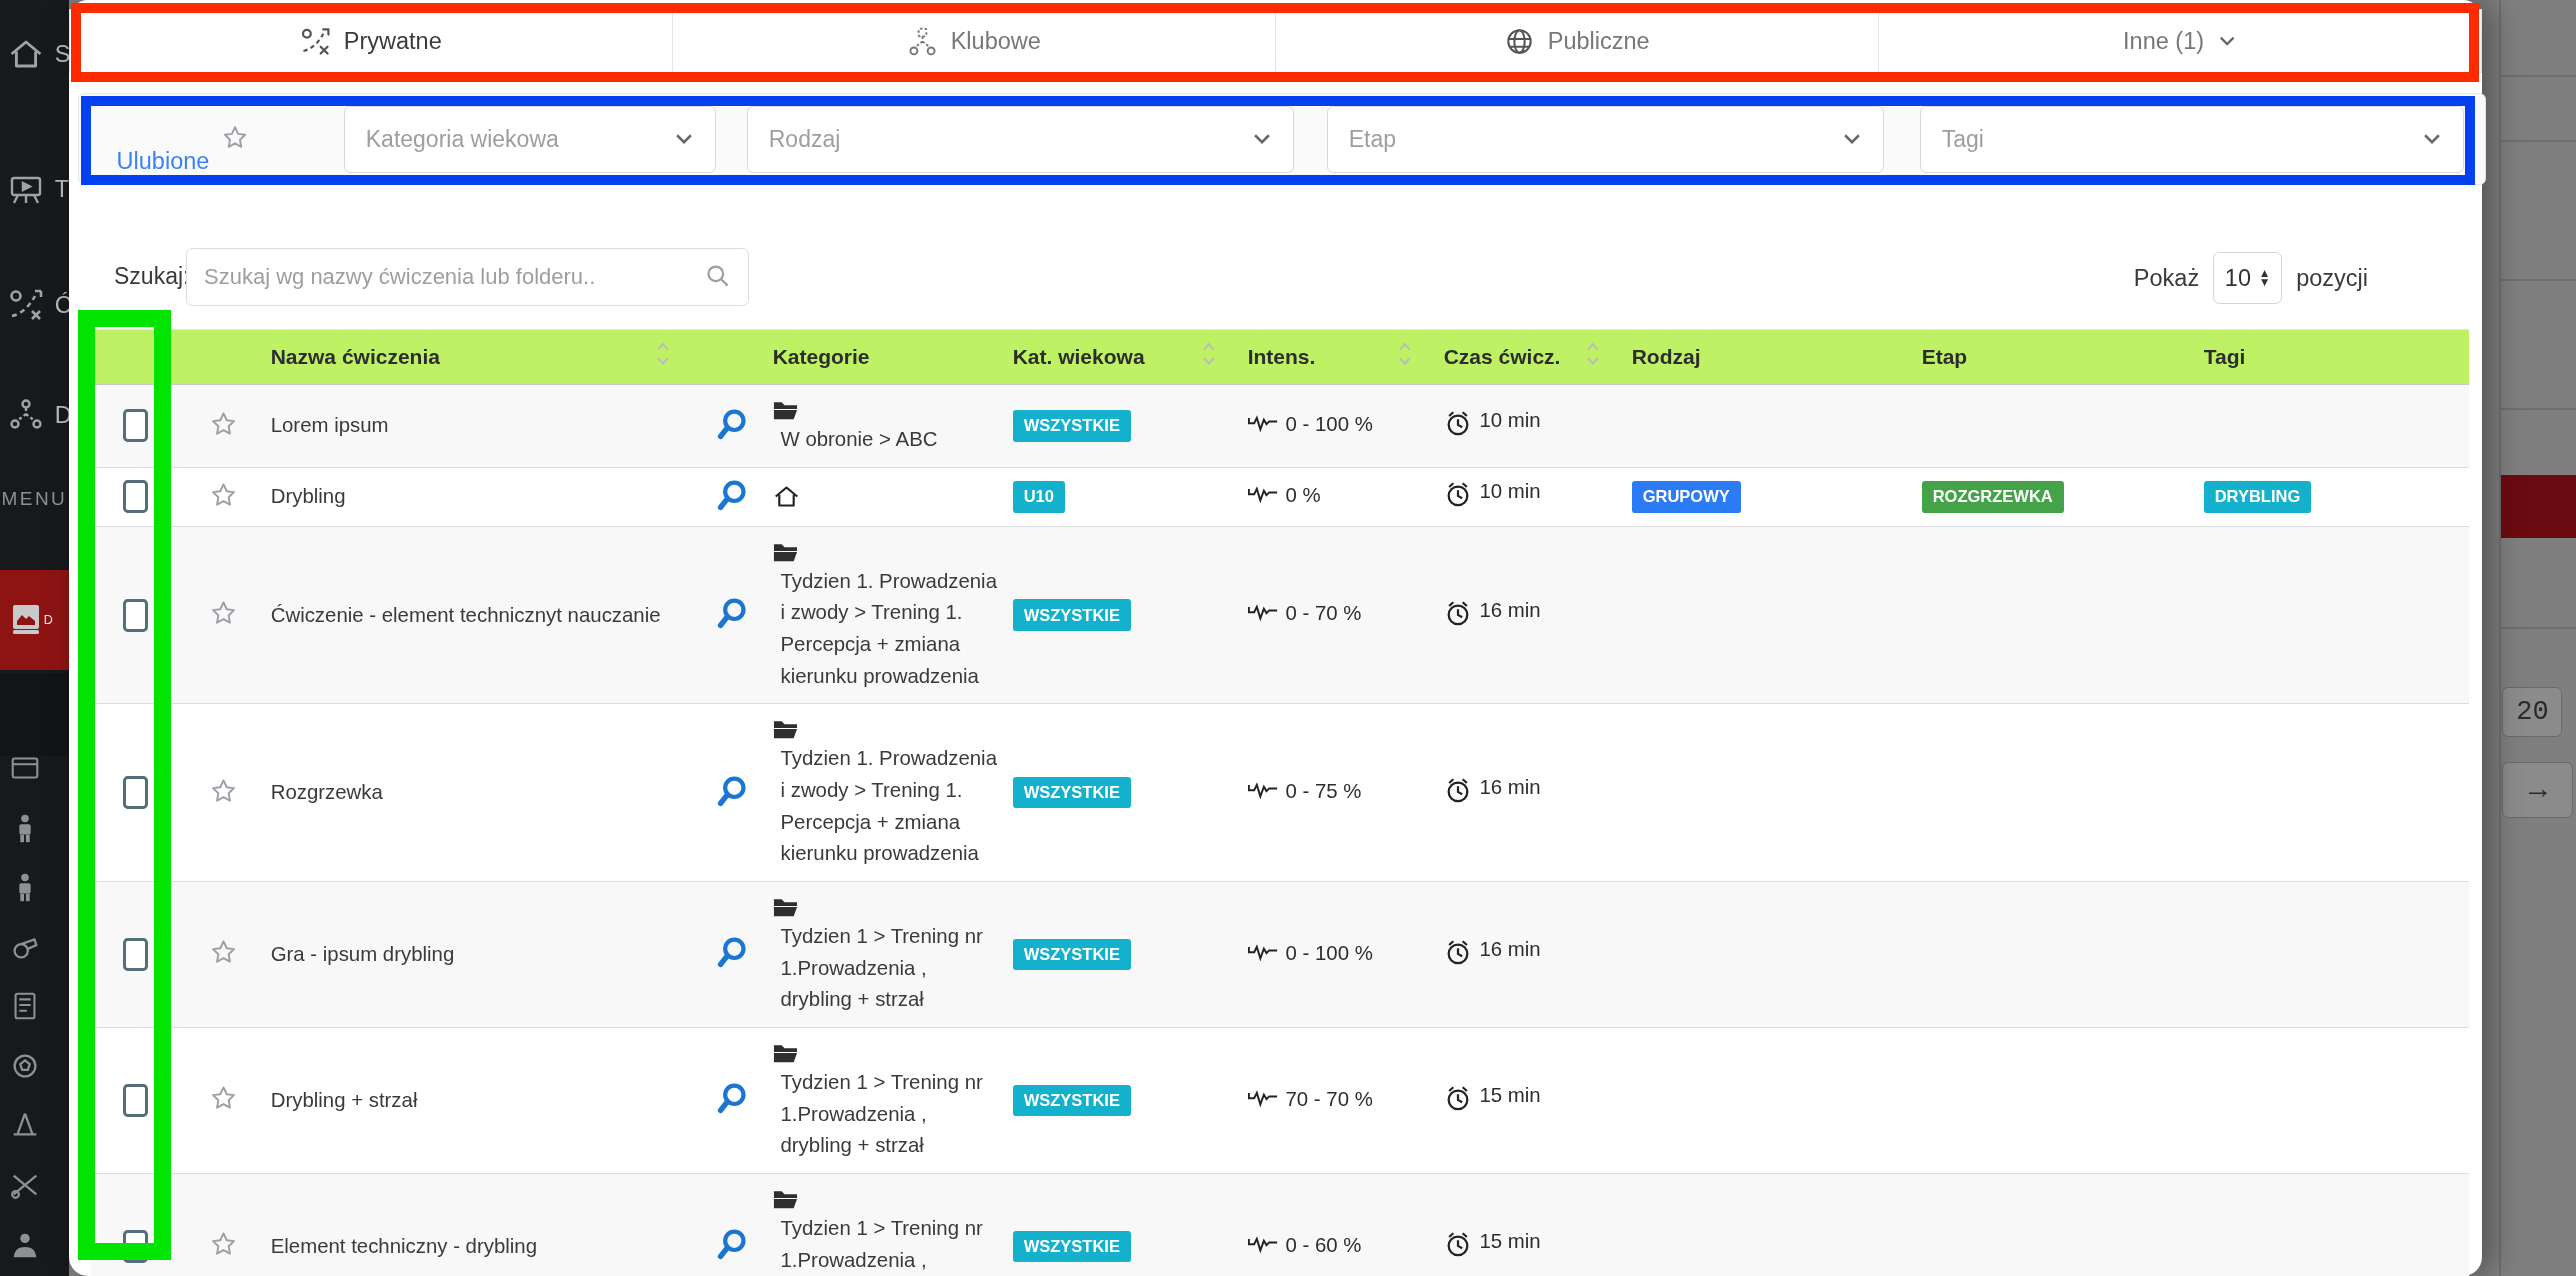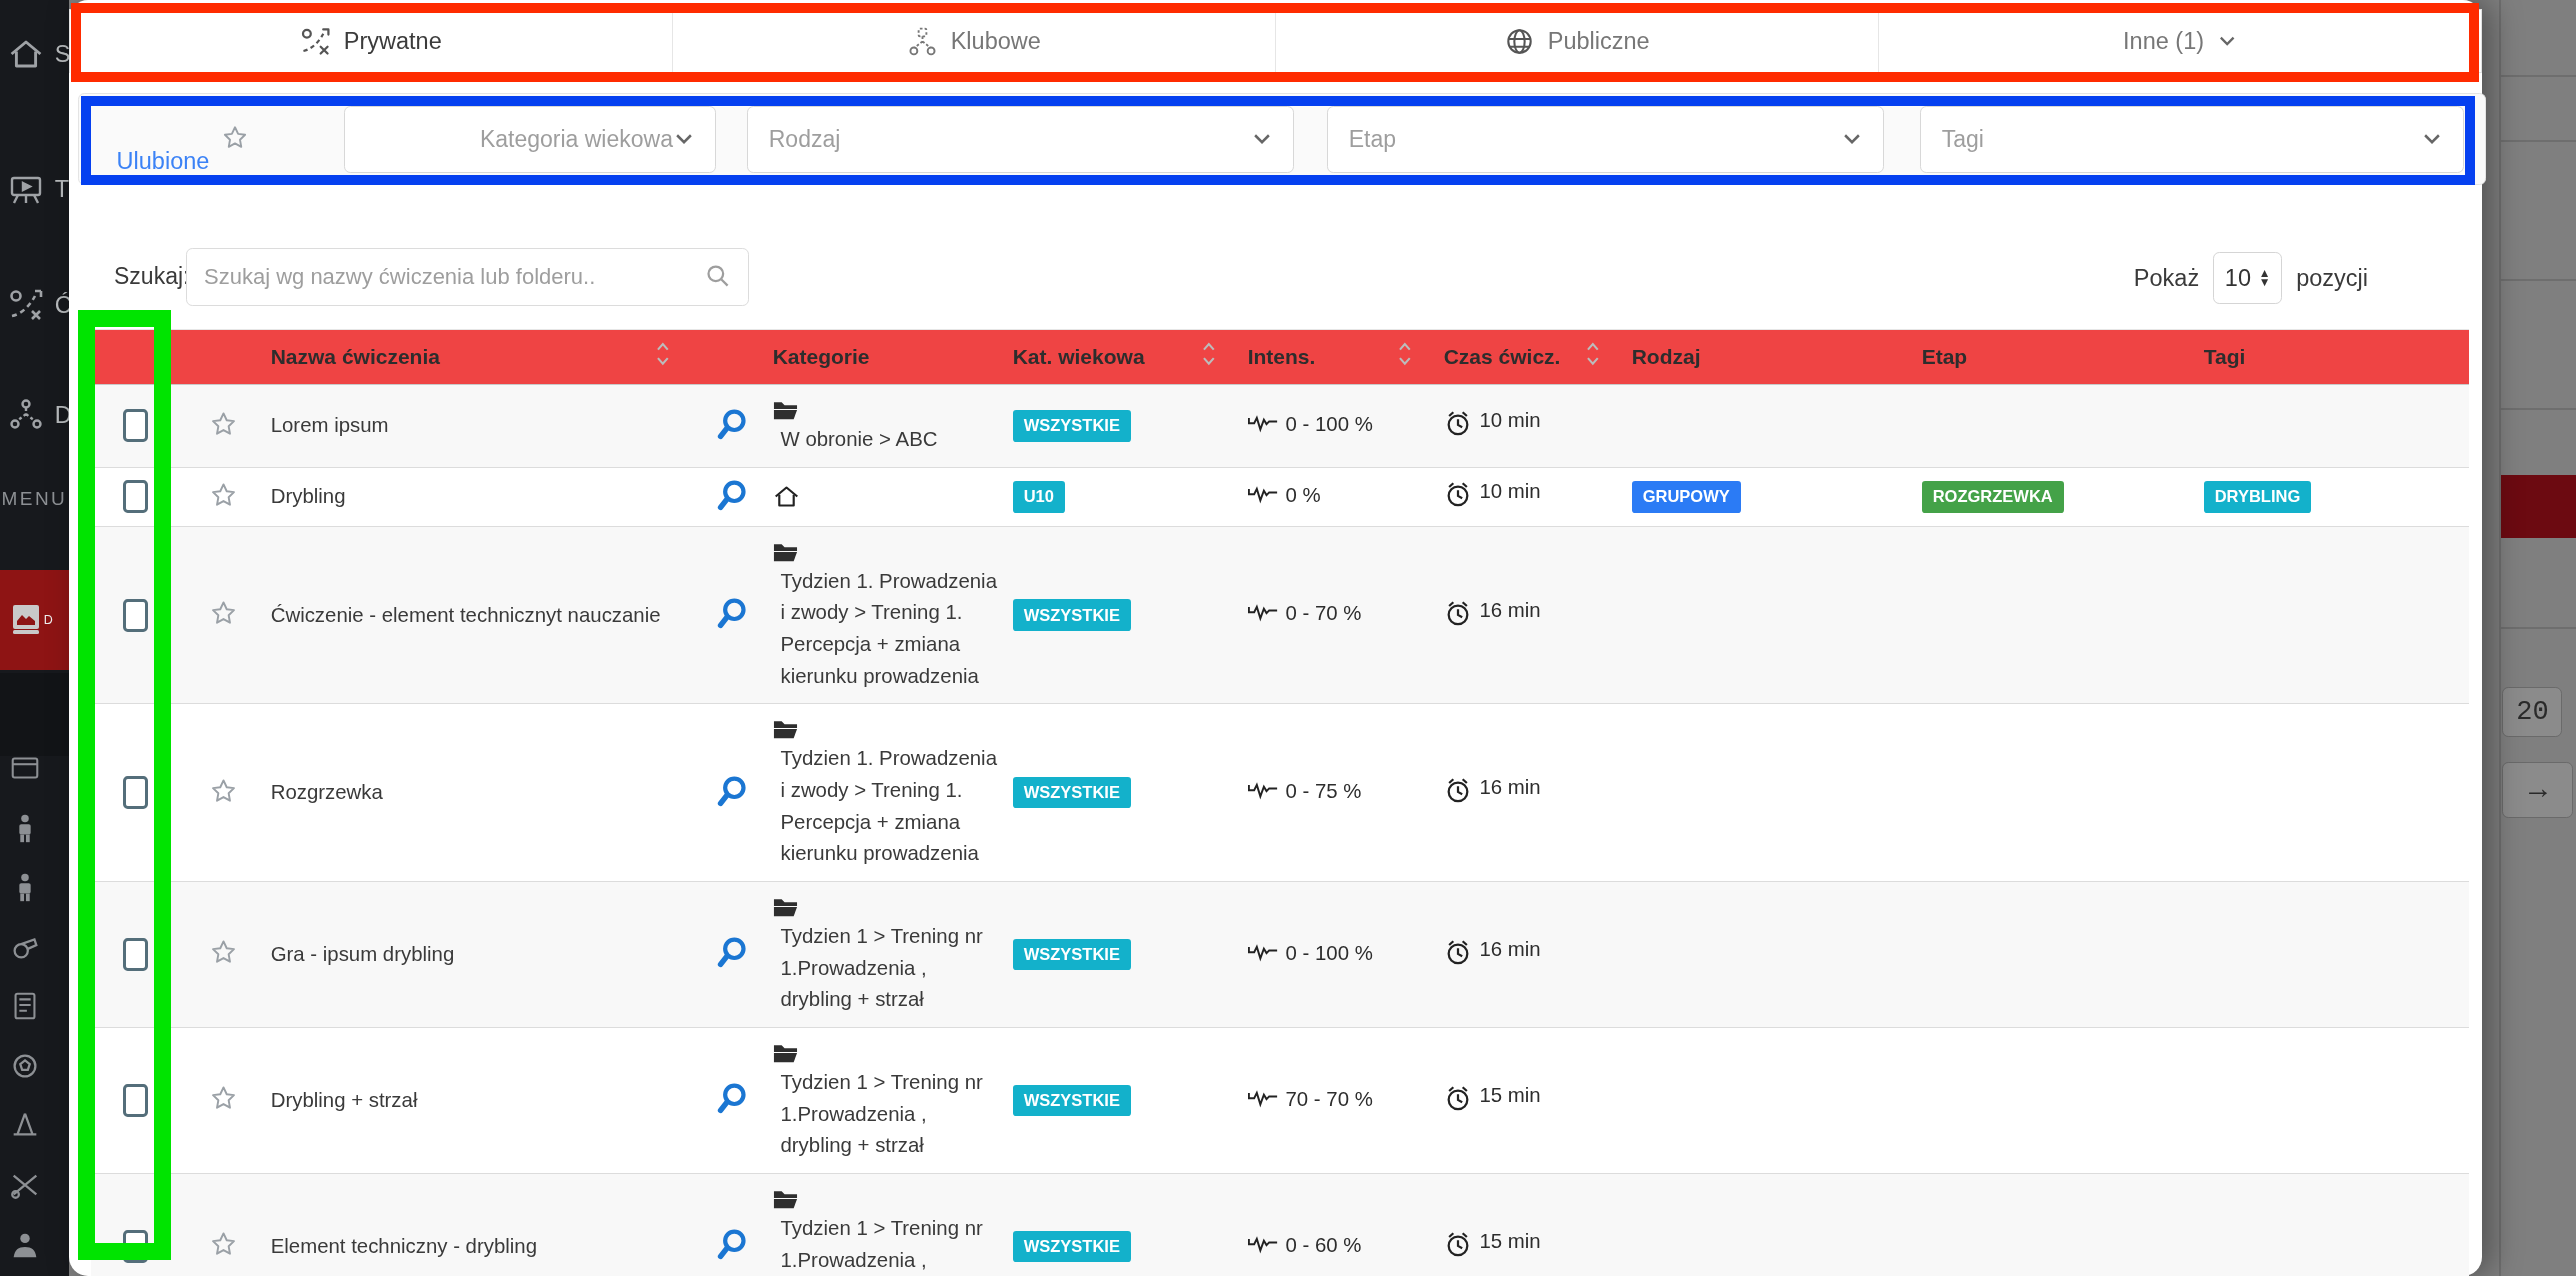--- a/index.html
+++ b/index.html
@@ -33,42 +33,42 @@
   .tab .tab-ic{width:31px;height:31px;}
 
   
   #filtercard{position:absolute;left:8.6px;top:93px;width:2408px;height:92px;background:#fafafa;
     border:0.8px solid #e4e4e4;border-radius:6.3px;display:flex;align-items:center;}
   #fav-wrap{display:flex;align-items:center;gap:11px;margin-left:38px;}
   #fav-label{font-size:23.5px;color:#3b82f6;margin-top:44px;}
   .fselect{height:67px;background:#fff;border:0.8px solid #d8d8d8;border-radius:6.3px;
     display:flex;align-items:center;justify-content:space-between;padding:0 20.4px;cursor:pointer;}
   .fselect .ph{font-size:23px;color:#9e9e9e;}
-  .fs-kw{width:372px;margin-left:94px;justify-content:flex-end;}
+  .fs-kw{width:372px;margin-left:94px;}
   .fs-rodzaj{width:547px;margin-left:31px;}
   .fs-etap{width:557px;margin-left:33px;}
   .fs-tagi{width:544px;margin-left:36px;}
 
   
   #search-label{position:absolute;left:45px;top:263px;font-size:23px;color:#3a3a3a;}
   #search-box{position:absolute;left:117px;top:248px;width:563px;height:58px;border:0.8px solid #dcdcdc;
     border-radius:6.3px;background:#fff;display:flex;align-items:center;justify-content:space-between;padding:0 17px;}
   #search-box .ph{font-size:22px;color:#9e9e9e;}
   #pagesize-wrap{position:absolute;right:114px;top:252px;display:flex;align-items:center;gap:14px;}
   #pagesize-wrap .lbl{font-size:23.5px;color:#3a3a3a;}
   #pagesize{height:52px;min-width:69px;border:0.8px solid #d5d5d5;border-radius:6.3px;background:#fff;
     display:flex;align-items:center;justify-content:center;gap:7.8px;padding:0 9.4px;cursor:pointer;}
   #pagesize .val{font-size:23.5px;color:#333;}
   #pagesize .spin{display:flex;flex-direction:column;line-height:8.6px;font-size:11.8px;color:#333;}
 
   
   #table{position:absolute;left:22px;top:329px;width:2378px;}
   .trow{display:flex;border-bottom:1.6px solid #dcdcdc;background:#fff;}
   .trow.zebra{background:#f8f8f8;}
-  .trow.header{border-top:0.8px solid #e6e6e6;border-bottom:1.6px solid #c9c9c9;background:#ef4444;min-height:53px;text-align:right;}
+  .trow.header{border-top:0.8px solid #e6e6e6;border-bottom:1.6px solid #c9c9c9;background:#bef264;min-height:53px;text-align:right;}
   .cell{display:flex;align-items:center;padding:11px 4.7px;min-height:52px;}
   .header .cell{font-size:21px;font-weight:bold;color:#2d2d2d;}
   .col-cb{width:89px;justify-content:center;}
   .col-star{width:86px;justify-content:center;}
   .col-name{width:431px;}
   .col-zoom{width:71px;justify-content:center;}
   .col-cat{width:240px;}
   .col-age{width:235px;}
   .col-int{width:196px;}
   .col-time{width:188px;}

